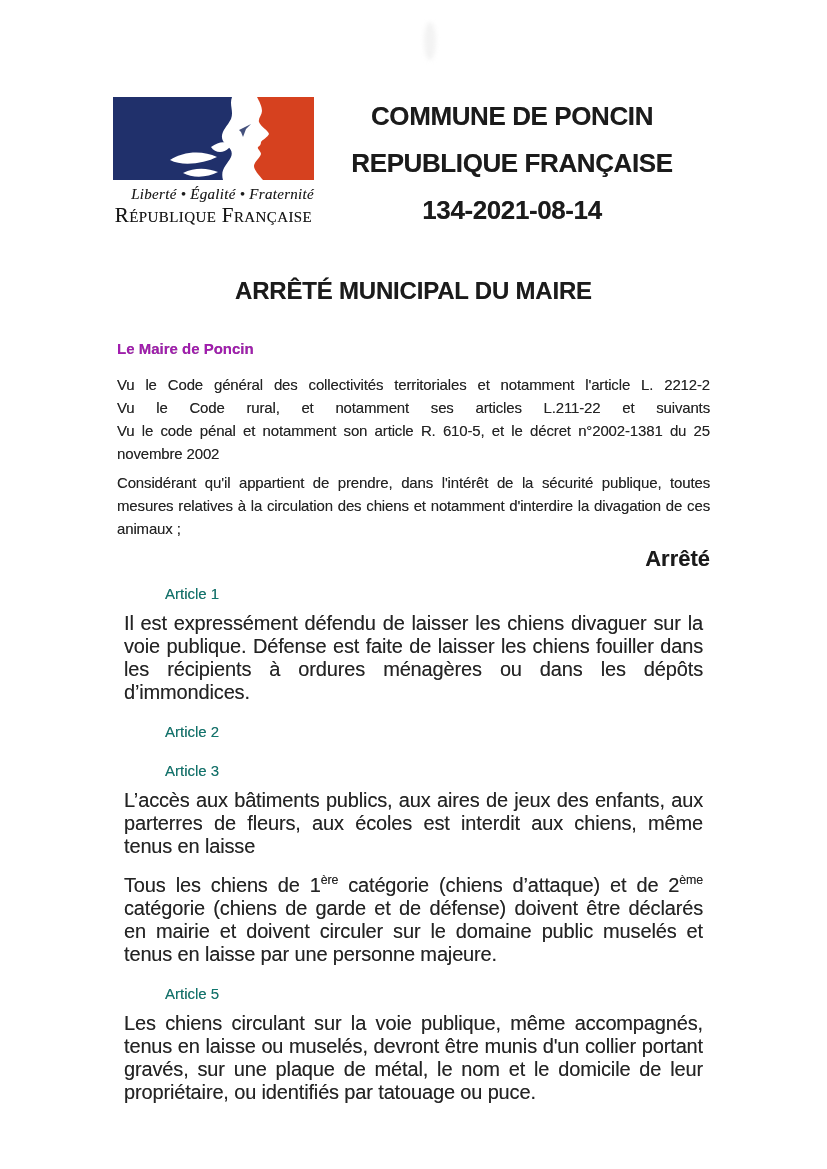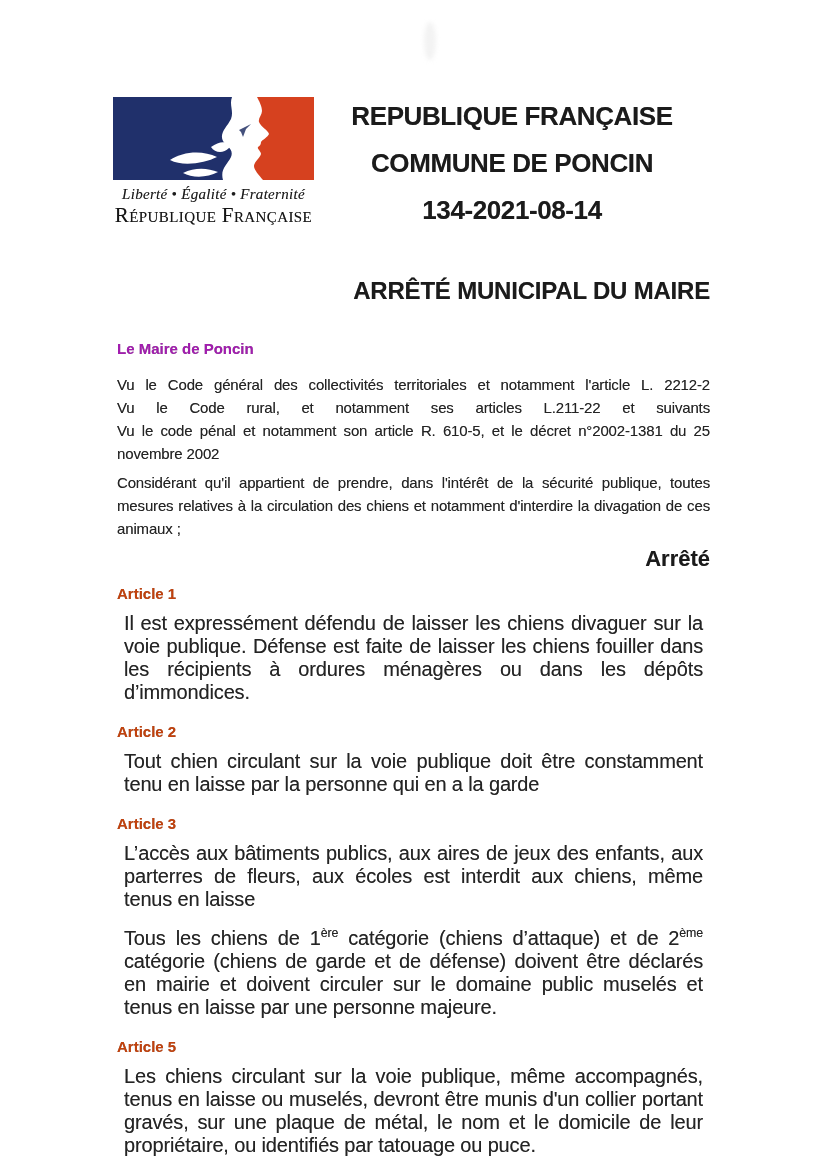--- a/index.html
+++ b/index.html
@@ -17,36 +17,36 @@
     background:#f3f3f3;border-radius:50%;filter:blur(2px);
   }
   .content{padding:97px 117px 0 117px;}
   
   .hdr{display:flex;align-items:flex-start;}
   .logo{width:201px;margin-left:-4px;flex:0 0 auto;text-align:center;}
   .logo svg{display:block;}
   .logo-motto{
     margin-top:5px;font-family:"Liberation Serif",serif;
     font-style:italic;font-size:15px;line-height:18px;color:#1c1c1c;
-    letter-spacing:.3px;white-space:nowrap;
+    letter-spacing:.3px;white-space:nowrap;text-align:right;
   }
   .logo-caption{
     margin-top:2px;font-family:"Liberation Serif",serif;
     font-variant:small-caps;font-size:21px;line-height:21px;
     letter-spacing:.4px;color:#151515;white-space:nowrap;
   }
   .hdr-right{
     flex:1;display:flex;flex-direction:column;align-items:center;
     padding-top:4px;gap:17px;
     font-weight:bold;font-size:26px;line-height:30px;color:#1b1b1b;
     letter-spacing:-0.4px;
   }
   
   .title{
-    margin:50px 0 0;text-align:right;
+    margin:50px 0 0;text-align:center;
     font-size:24px;line-height:30px;font-weight:bold;color:#1b1b1b;
     letter-spacing:-0.2px;
   }
   .subject{
     margin:40px 0 0;font-size:19.5px;line-height:32px;font-weight:bold;
     color:#1e1e1e;text-align:justify;letter-spacing:-0.1px;
   }
   .subject-label{text-decoration:underline;text-underline-offset:3px;text-decoration-thickness:1.5px;}
   
   .author{margin:32px 0 0;font-size:15px;line-height:22px;font-weight:bold;color:#a21caf;}
@@ -58,21 +58,21 @@
   .para{
     margin:6px 0 0;font-size:15px;line-height:23px;
     text-align:justify;letter-spacing:-0.15px;
   }
   .decision{
     margin:4px 0 0;text-align:right;font-size:22px;line-height:30px;
     font-weight:bold;color:#1b1b1b;
   }
   .articles{margin-top:8px;}
   .article{margin:0 0 16px 0;}
-  .article-heading{font-size:15px;line-height:23px;font-weight:bold;color:#c2410c;}
+  .article-heading{font-size:15px;line-height:23px;font-weight:normal;color:#0f766e;margin-left:48px;}
   .article-body{
     margin:7px;font-size:20px;line-height:23px;text-align:justify;
     letter-spacing:-0.15px;
   }
   .article-body sup{font-size:62%;line-height:0;vertical-align:super;}
 </style>
 </head>
 <body>
 
 <div class="page">
@@ -102,22 +102,22 @@
             Z"></path>
           <path fill="#ffffff" d="M57,63 C70,54 90,53 104,60 C92,66 70,70 57,63 Z"></path>
           <path fill="#ffffff" d="M70,76 C82,70 95,71 105,75 C94,81 79,81 70,76 Z"></path>
           <path fill="#ffffff" d="M98,50 C108,42 118,45 116,51 C110,57 102,56 98,50 Z"></path>
           <path fill="#44507c" d="M126,33 l12,-6 l-5,5 l-3,8 l-2,-5 z"></path>
         </svg>
         <div class="logo-motto">Liberté • Égalité • Fraternité</div>
         <div class="logo-caption">République Française</div>
       </div>
       <div class="hdr-right">
+        <div>COMMUNE DE PONCIN</div>
         <div>REPUBLIQUE FRANÇAISE</div>
-        <div>COMMUNE DE PONCIN</div>
         <div>134-2021-08-14</div>
       </div>
     </header>
 
     <h1 class="title">ARRÊTÉ MUNICIPAL DU MAIRE</h1>
 
 
     <p class="author">Le Maire de Poncin</p>
 
     <div class="vu" id="vu-block">
@@ -130,21 +130,20 @@
 
     <h2 class="decision">Arrêté</h2>
 
     <section class="articles" id="articles">
         <div class="article">
           <div class="article-heading">Article 1</div>
           <p class="article-body"><span>Il est expressément défendu de laisser les chiens divaguer sur la voie publique. Défense est faite de laisser les chiens fouiller dans les récipients à ordures ménagères ou dans les dépôts d’immondices.</span></p>
         </div>
         <div class="article">
           <div class="article-heading">Article 2</div>
-          <p class="article-body"><span>Tout chien circulant sur la voie publique doit être constamment tenu en laisse par la personne qui en a la garde</span></p>
         </div>
         <div class="article">
           <div class="article-heading">Article 3</div>
           <p class="article-body"><span>L’accès aux bâtiments publics, aux aires de jeux des enfants, aux parterres de fleurs, aux écoles est interdit aux chiens, même tenus en laisse</span></p>
         </div>
         <div class="article">
           <p class="article-body"><span>Tous les chiens de 1</span><sup>ère</sup><span> catégorie (chiens d’attaque) et de 2</span><sup>ème</sup><span> catégorie (chiens de garde et de défense) doivent être déclarés en mairie et doivent circuler sur le domaine public muselés et tenus en laisse par une personne majeure.</span></p>
         </div>
         <div class="article">
           <div class="article-heading">Article 5</div>

